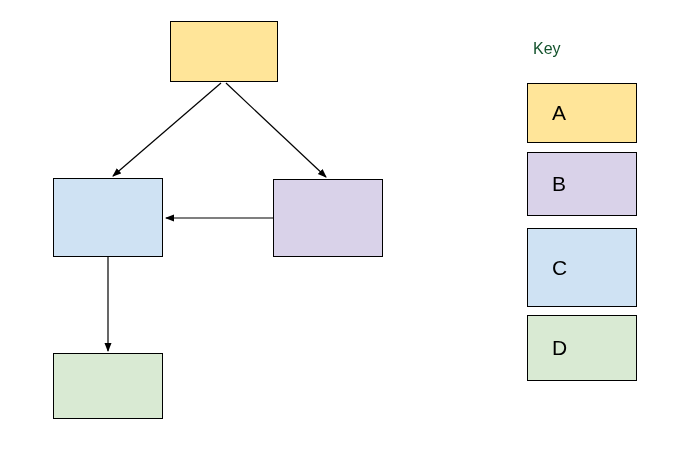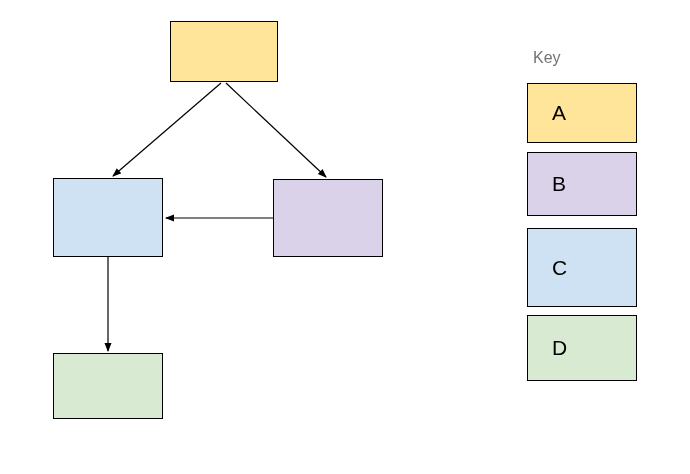--- a/index.html
+++ b/index.html
@@ -21,24 +21,24 @@
     box-sizing: border-box;
   }
   #key-legend {
     position: absolute;
     left: 0; top: 0;
     width: 100%; height: 100%;
   }
   .key-title {
     position: absolute;
     left: 533px;
-    top: 48px;
+    top: 39px;
     font-size: 16px;
     line-height: 20px;
-    color: #737373;
+    color: #14532d;
   }
   .key-item {
     position: absolute;
     border: 1px solid #000000;
     box-sizing: border-box;
     display: flex;
     align-items: center;
     padding-left: 24px;
     font-size: 21px;
     color: #000000;

